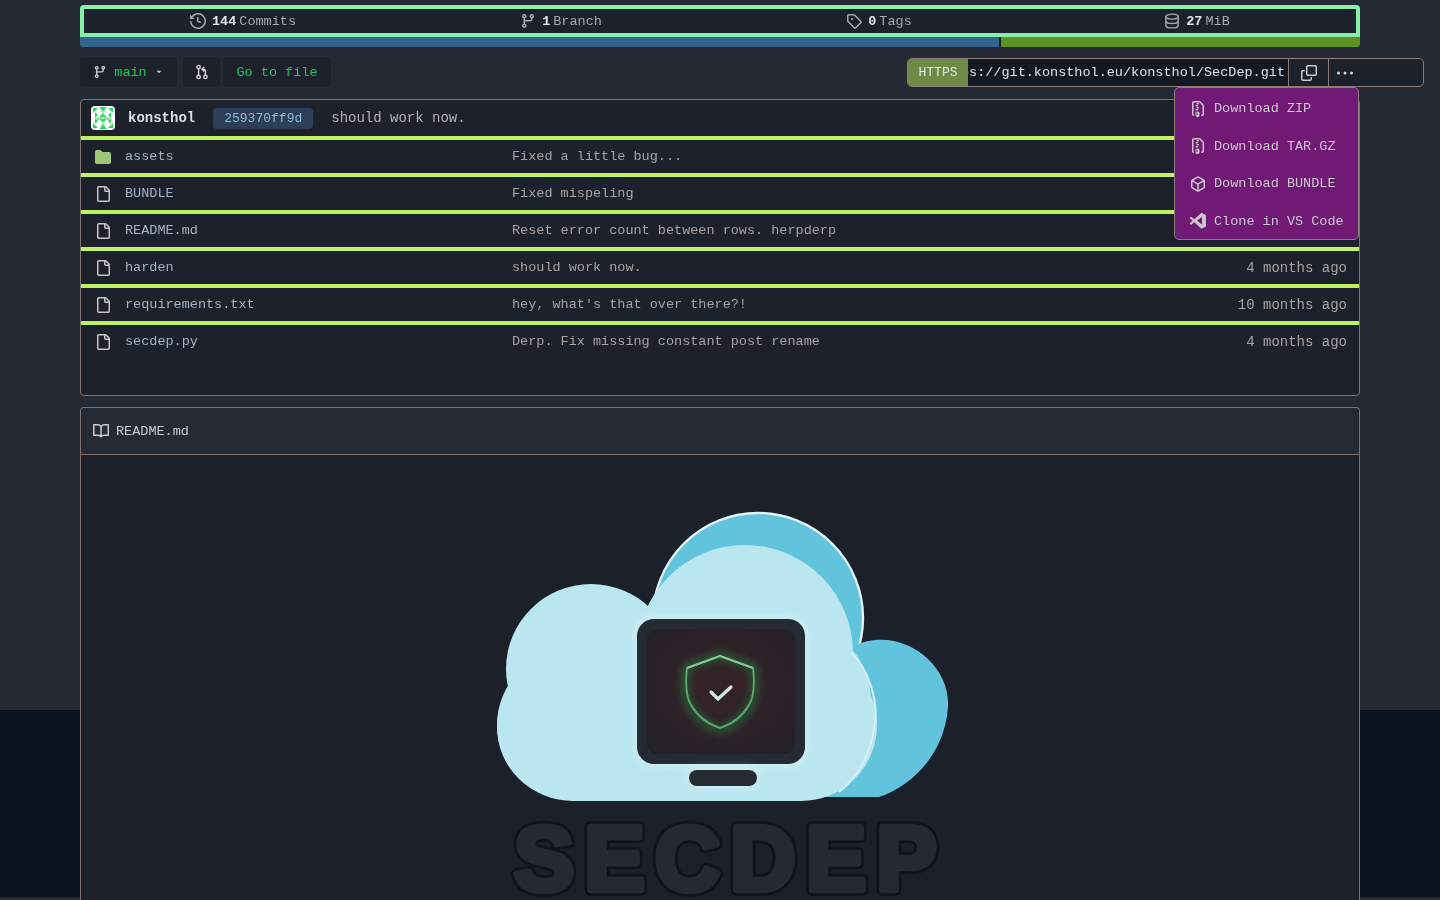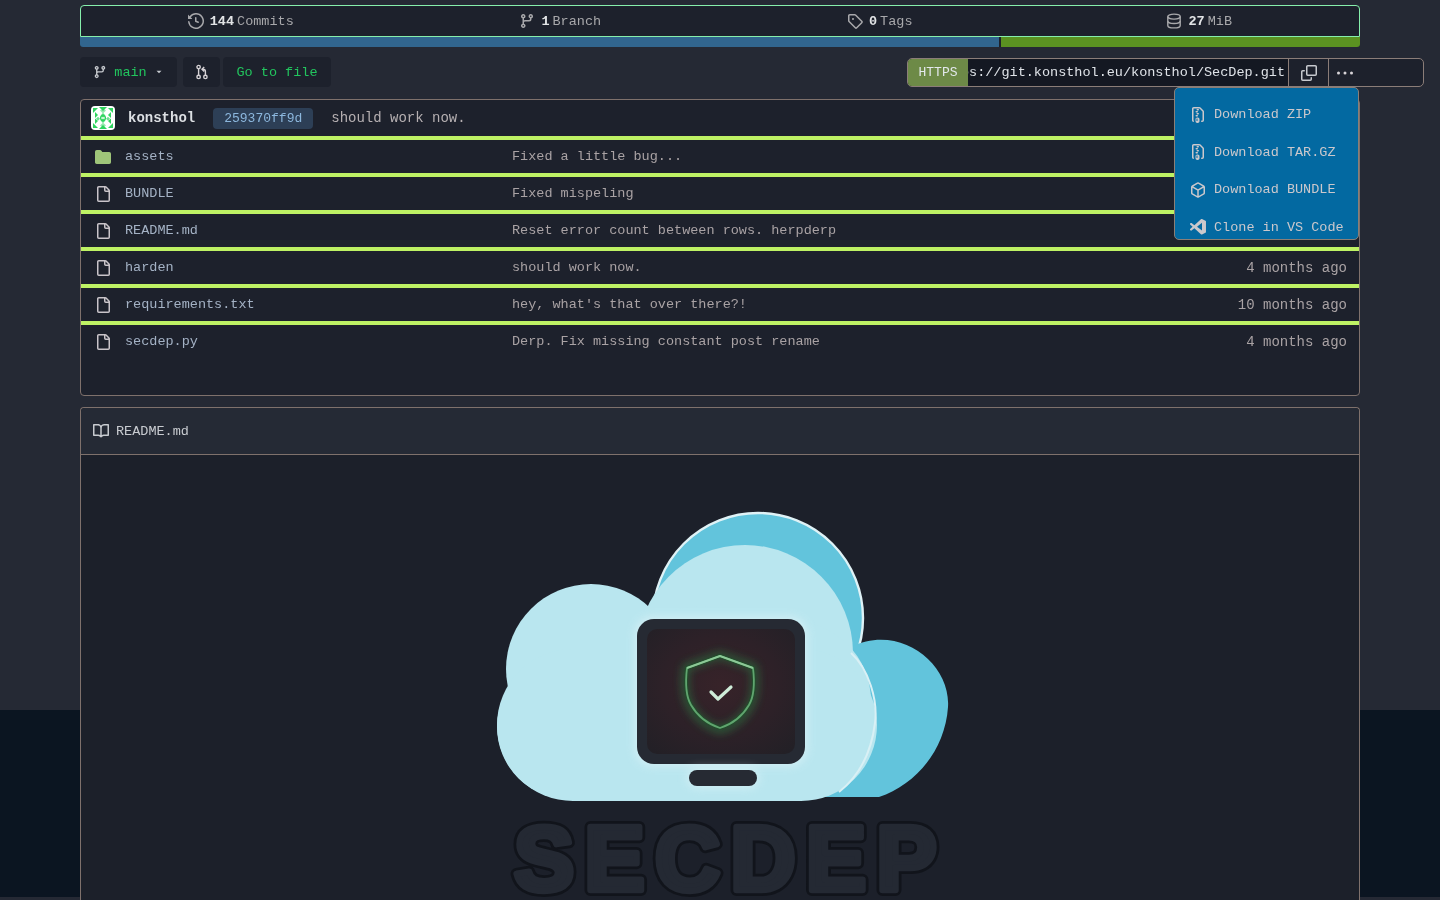--- a/index.html
+++ b/index.html
@@ -3,21 +3,21 @@
 <meta charset="utf-8">
 <style>
   * { margin:0; padding:0; box-sizing:border-box; }
   html,body { width:1440px; height:900px; overflow:hidden; }
   body { background:#252934; font-family:"Liberation Mono", monospace; position:relative; }
   .botbg { position:absolute; left:0; top:710px; width:1440px; height:187px; background:#0b1521; }
   .abs { position:absolute; }
 
   
   .stats { left:80px; top:5px; width:1280px; height:32px; background:#1d212c;
-           border:1px solid #86efac; border-radius:4px 4px 0 0;
+           border:4px solid #86efac; border-radius:4px 4px 0 0;
            display:flex; }
   .stats .cell { flex:1; display:flex; align-items:center; justify-content:center; gap:6px;
                  color:#a8a8ab; font-size:13.5px; }
   .stats .cell b { color:#e2e4e6; font-weight:bold; }
   .stats .cell i { font-style:normal; margin-left:-3px; }
   .stats svg { flex:none; }
 
   .langbar { left:80px; top:37px; width:1280px; height:10px; border-radius:0 0 3px 3px;
              overflow:hidden; background:#1d212c; }
   .langbar .blue { position:absolute; left:0; top:0; width:919px; height:10px; background:#31658e; }
@@ -60,23 +60,23 @@
 
   
   .readme { left:80px; top:407px; width:1280px; height:493px; background:#1c202a;
             border:1px solid #7f716c; border-bottom:none; border-radius:4px 4px 0 0; }
   .rhead { height:47px; background:#252a35; border-bottom:1px solid #7f716c;
            display:flex; align-items:center; color:#c8cbd0; font-size:13.5px;
            border-radius:4px 4px 0 0; }
   .rhead svg { margin-left:12px; margin-right:7px; }
 
   
-  .dropdown { left:1174px; top:87px; width:185px; height:153px; background:#0369a1;
+  .dropdown { left:1174px; top:87px; width:185px; height:153px; background:#701a75;
               border:1px solid #8b7f77; border-radius:5px; z-index:30;
-              padding-top:8px; }
+              padding-top:2px; }
   .ditem { height:37.5px; display:flex; align-items:center; color:#cbc8cc; font-size:13.5px; }
   .ditem svg { margin-left:15px; margin-right:8px; flex:none; }
 </style>
 </head>
 <body>
 <div class="botbg"></div>
 
 <div class="abs stats">
   <div class="cell">
     <svg width="16" height="16" viewBox="0 0 16 16" fill="#a8a8ab">

